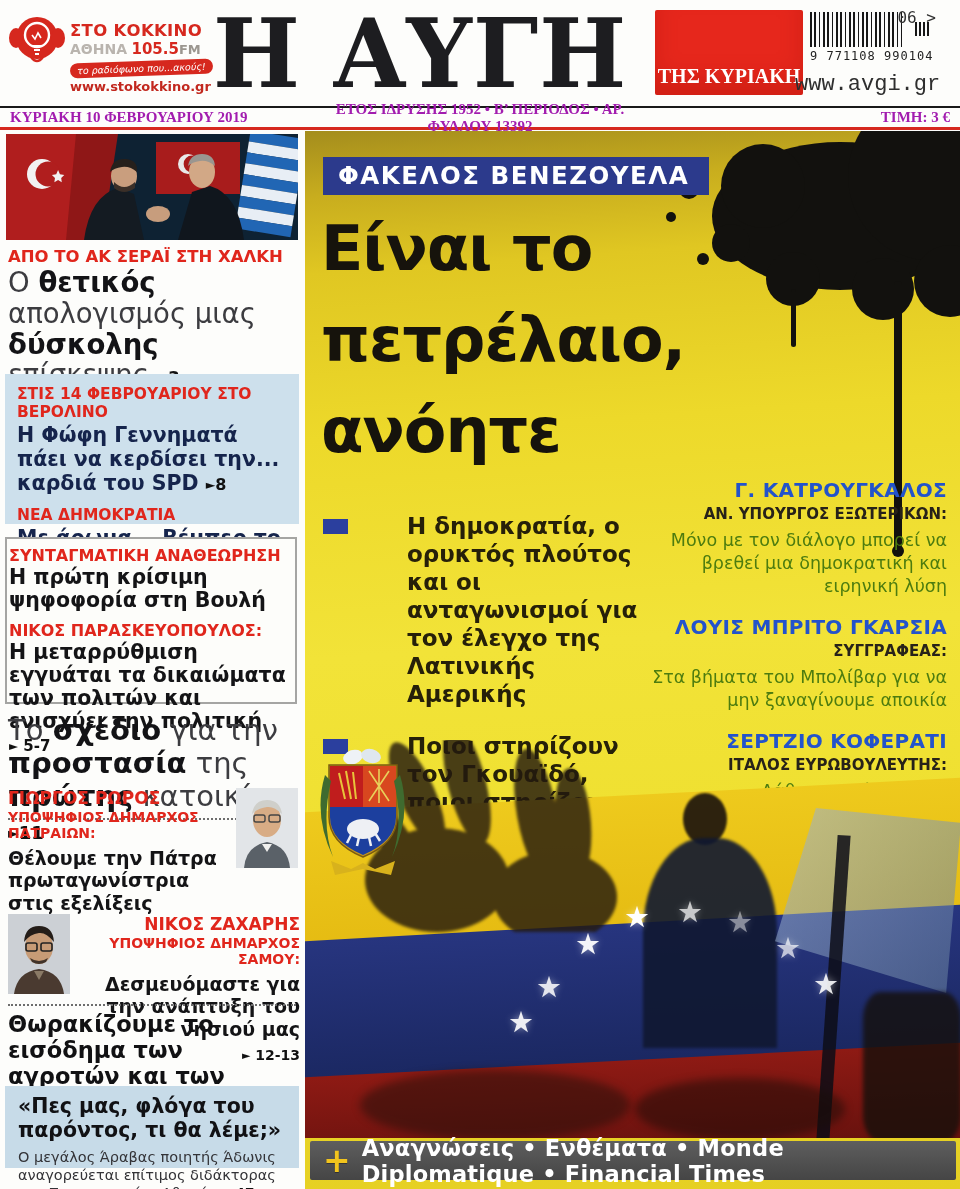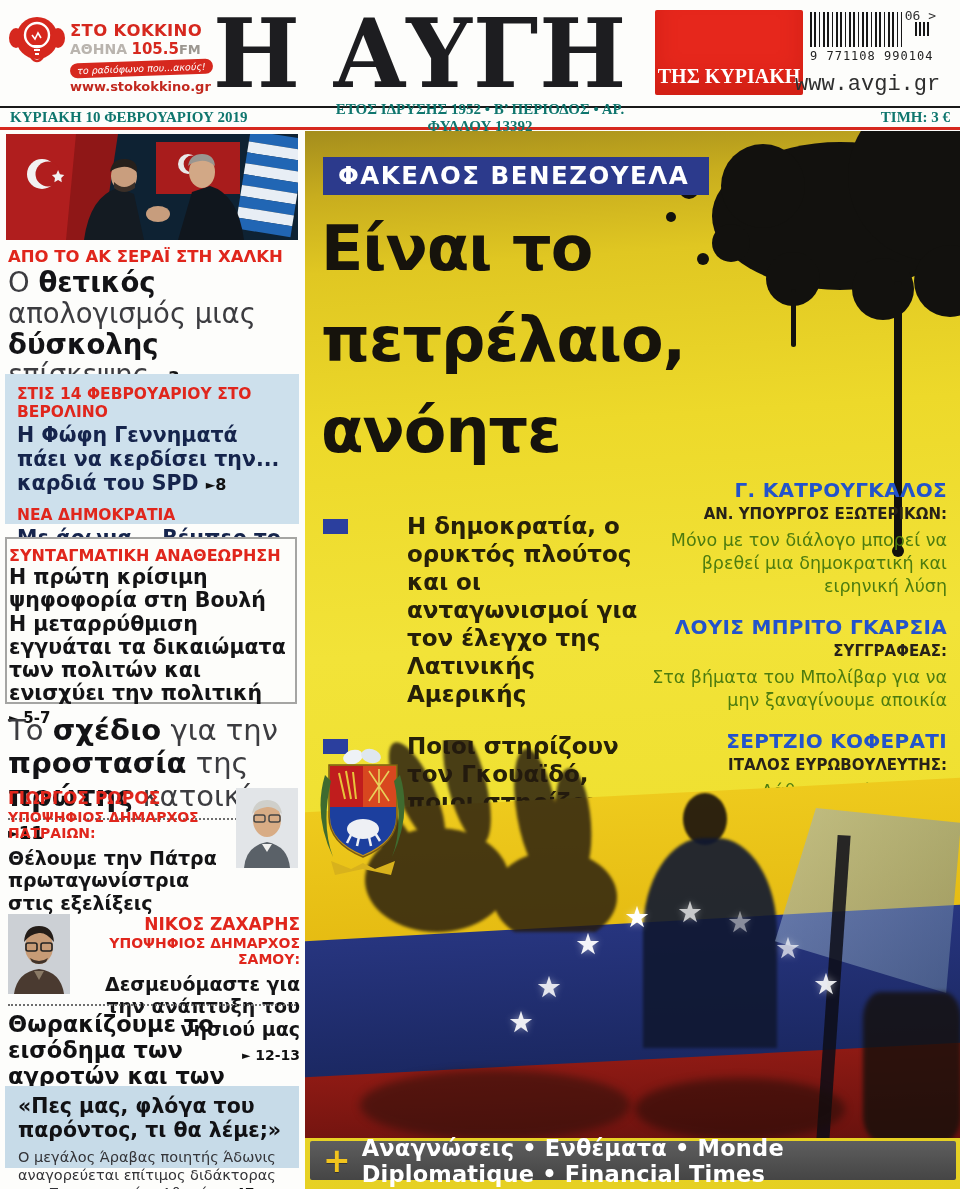--- a/index.html
+++ b/index.html
@@ -29,30 +29,30 @@
   .edition-box { position:absolute; left:655px; top:10px; width:148px; height:85px;
     background:#e6271c; border-radius:2px; box-shadow:inset 0 -18px 22px rgba(150,10,5,.25); }
   .edition-label { position:absolute; bottom:7px; left:0; width:100%; text-align:center;
     color:#fff; font-family:"Liberation Serif", serif; font-weight:bold; font-size:20px; }
   .barcode-wrap { position:absolute; left:810px; top:12px; width:124px; }
   .barcode-bars { width:92px; height:35px;
     background:repeating-linear-gradient(90deg,#161616 0 2px,#fafafa 2px 4px,#161616 4px 6px,#fafafa 6px 9px,#161616 9px 10px,#fafafa 10px 13px); }
   .barcode-number { font-family:"DejaVu Sans Mono", monospace; font-size:12px; color:#222;
     letter-spacing:1px; margin-top:2px; }
   .barcode-issue { position:absolute; right:-2px; top:-4px; font-family:"DejaVu Sans Mono", monospace;
-    font-size:13px; color:#333; }
+    font-size:16px; color:#333; }
   .barcode-mini { position:absolute; right:4px; top:10px; width:15px; height:14px;
     background:repeating-linear-gradient(90deg,#161616 0 2px,#fafafa 2px 4px); }
   .website { position:absolute; left:795px; top:72px; width:140px; text-align:left;
     font-family:Liberation Mono, monospace; font-size:22px; color:#2e2e2e; }
   
   .dateline { position:absolute; left:0; top:106px; width:960px; height:24px;
     border-top:2px solid #191919; border-bottom:3px solid #d6281e;
     display:flex; align-items:center; padding:0 10px;
-    font-family:"Liberation Serif", serif; font-weight:bold; font-size:15px; color:#0f766e; }
+    font-family:"Liberation Serif", serif; font-weight:bold; font-size:15px; color:#a21caf; }
   .dateline .dl-left { width:300px; }
   .dateline .dl-center { flex:1; text-align:center; }
   .dateline .dl-right { width:300px; text-align:right; }
   
   .kicker { color:#e0261c; font-weight:bold; }
   .pref { color:#111; font-weight:bold; white-space:nowrap; }
   .pref .mk { font-size:.78em; position:relative; top:-1px; }
   .tsipras-photo { position:absolute; left:6px; top:134px; width:292px; height:106px; }
   .story1-kicker { position:absolute; left:8px; top:247px; font-size:16.5px; }
   .story1-headline { position:absolute; left:8px; top:267px; width:290px;
@@ -352,20 +352,21 @@
     <div class="kicker k2">ΝΕΑ ΔΗΜΟΚΡΑΤΙΑ</div>
     <div class="bb-headline">
       <span>Με άρωμα... Βέμπερ το νέο «γαλάζιο» αφήγημα</span>
       <span class="pref"><span class="mk">►</span><span>9</span></span>
     </div>
   </div>
 
   <div class="borderbox">
     <div class="kicker">ΣΥΝΤΑΓΜΑΤΙΚΗ ΑΝΑΘΕΩΡΗΣΗ</div>
     <div class="bx-headline">Η πρώτη κρίσιμη ψηφοφορία στη Βουλή</div>
+    <div class="kicker k2">ΝΙΚΟΣ ΠΑΡΑΣΚΕΥΟΠΟΥΛΟΣ:</div>
     <div class="bx-headline">
       <span>Η μεταρρύθμιση εγγυάται τα δικαιώματα των πολιτών και ενισχύει την πολιτική</span>
       <span class="pref"> <span class="mk">►</span> <span>5-7</span></span>
     </div>
   </div>
 
   <div class="plan-headline">
     <span>Το </span><b>σχέδιο</b><span> για την </span><b>προστασία</b><span> της </span><b>πρώτης</b><span> κατοικίας</span>
     <span class="pref"> <span class="mk">►</span><span>11</span></span>
   </div>

